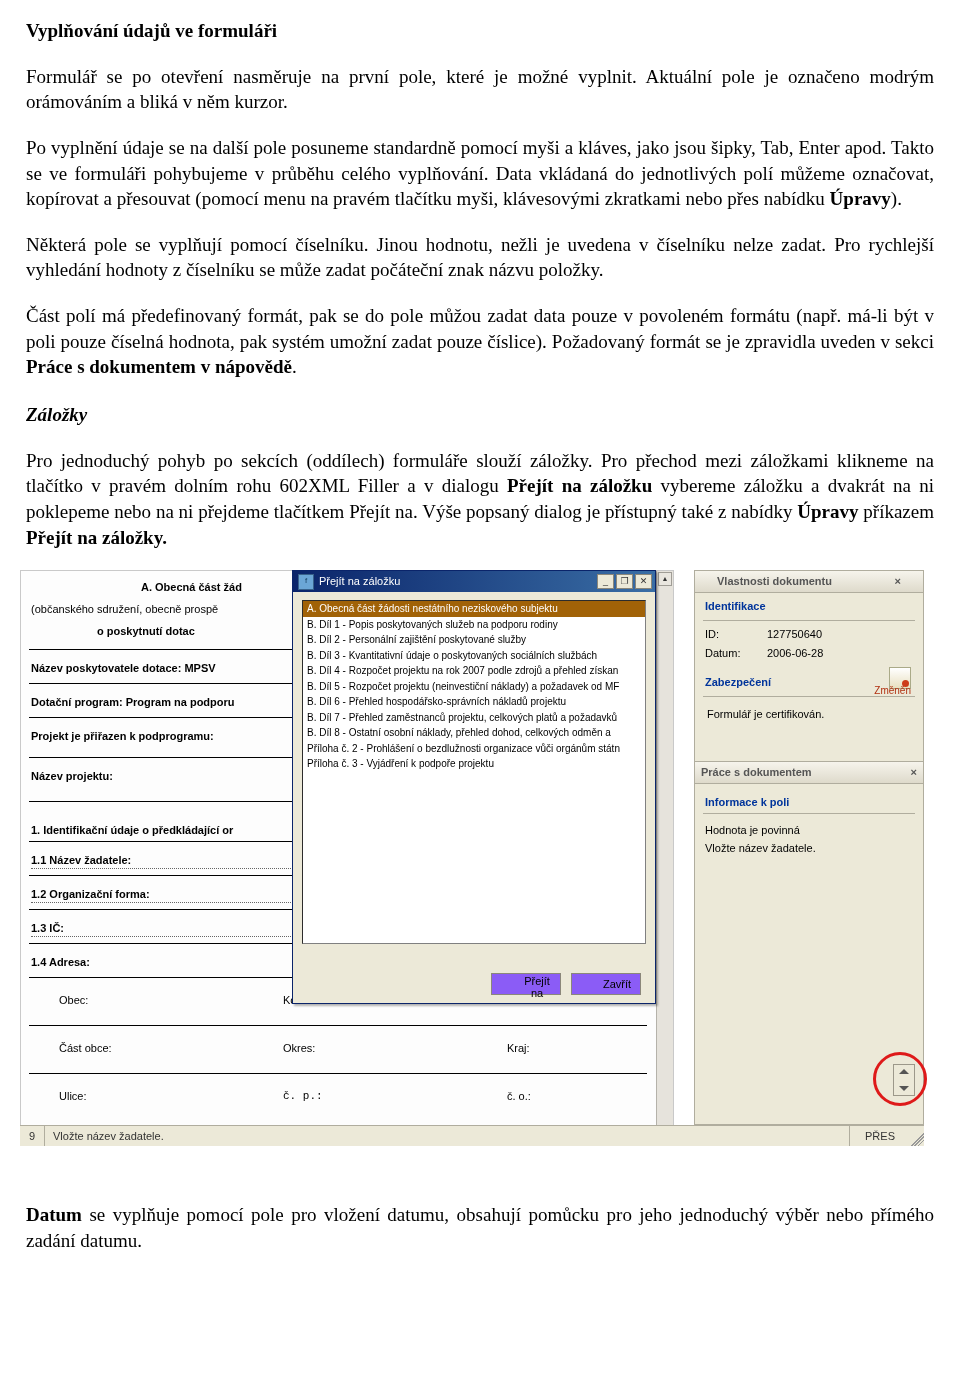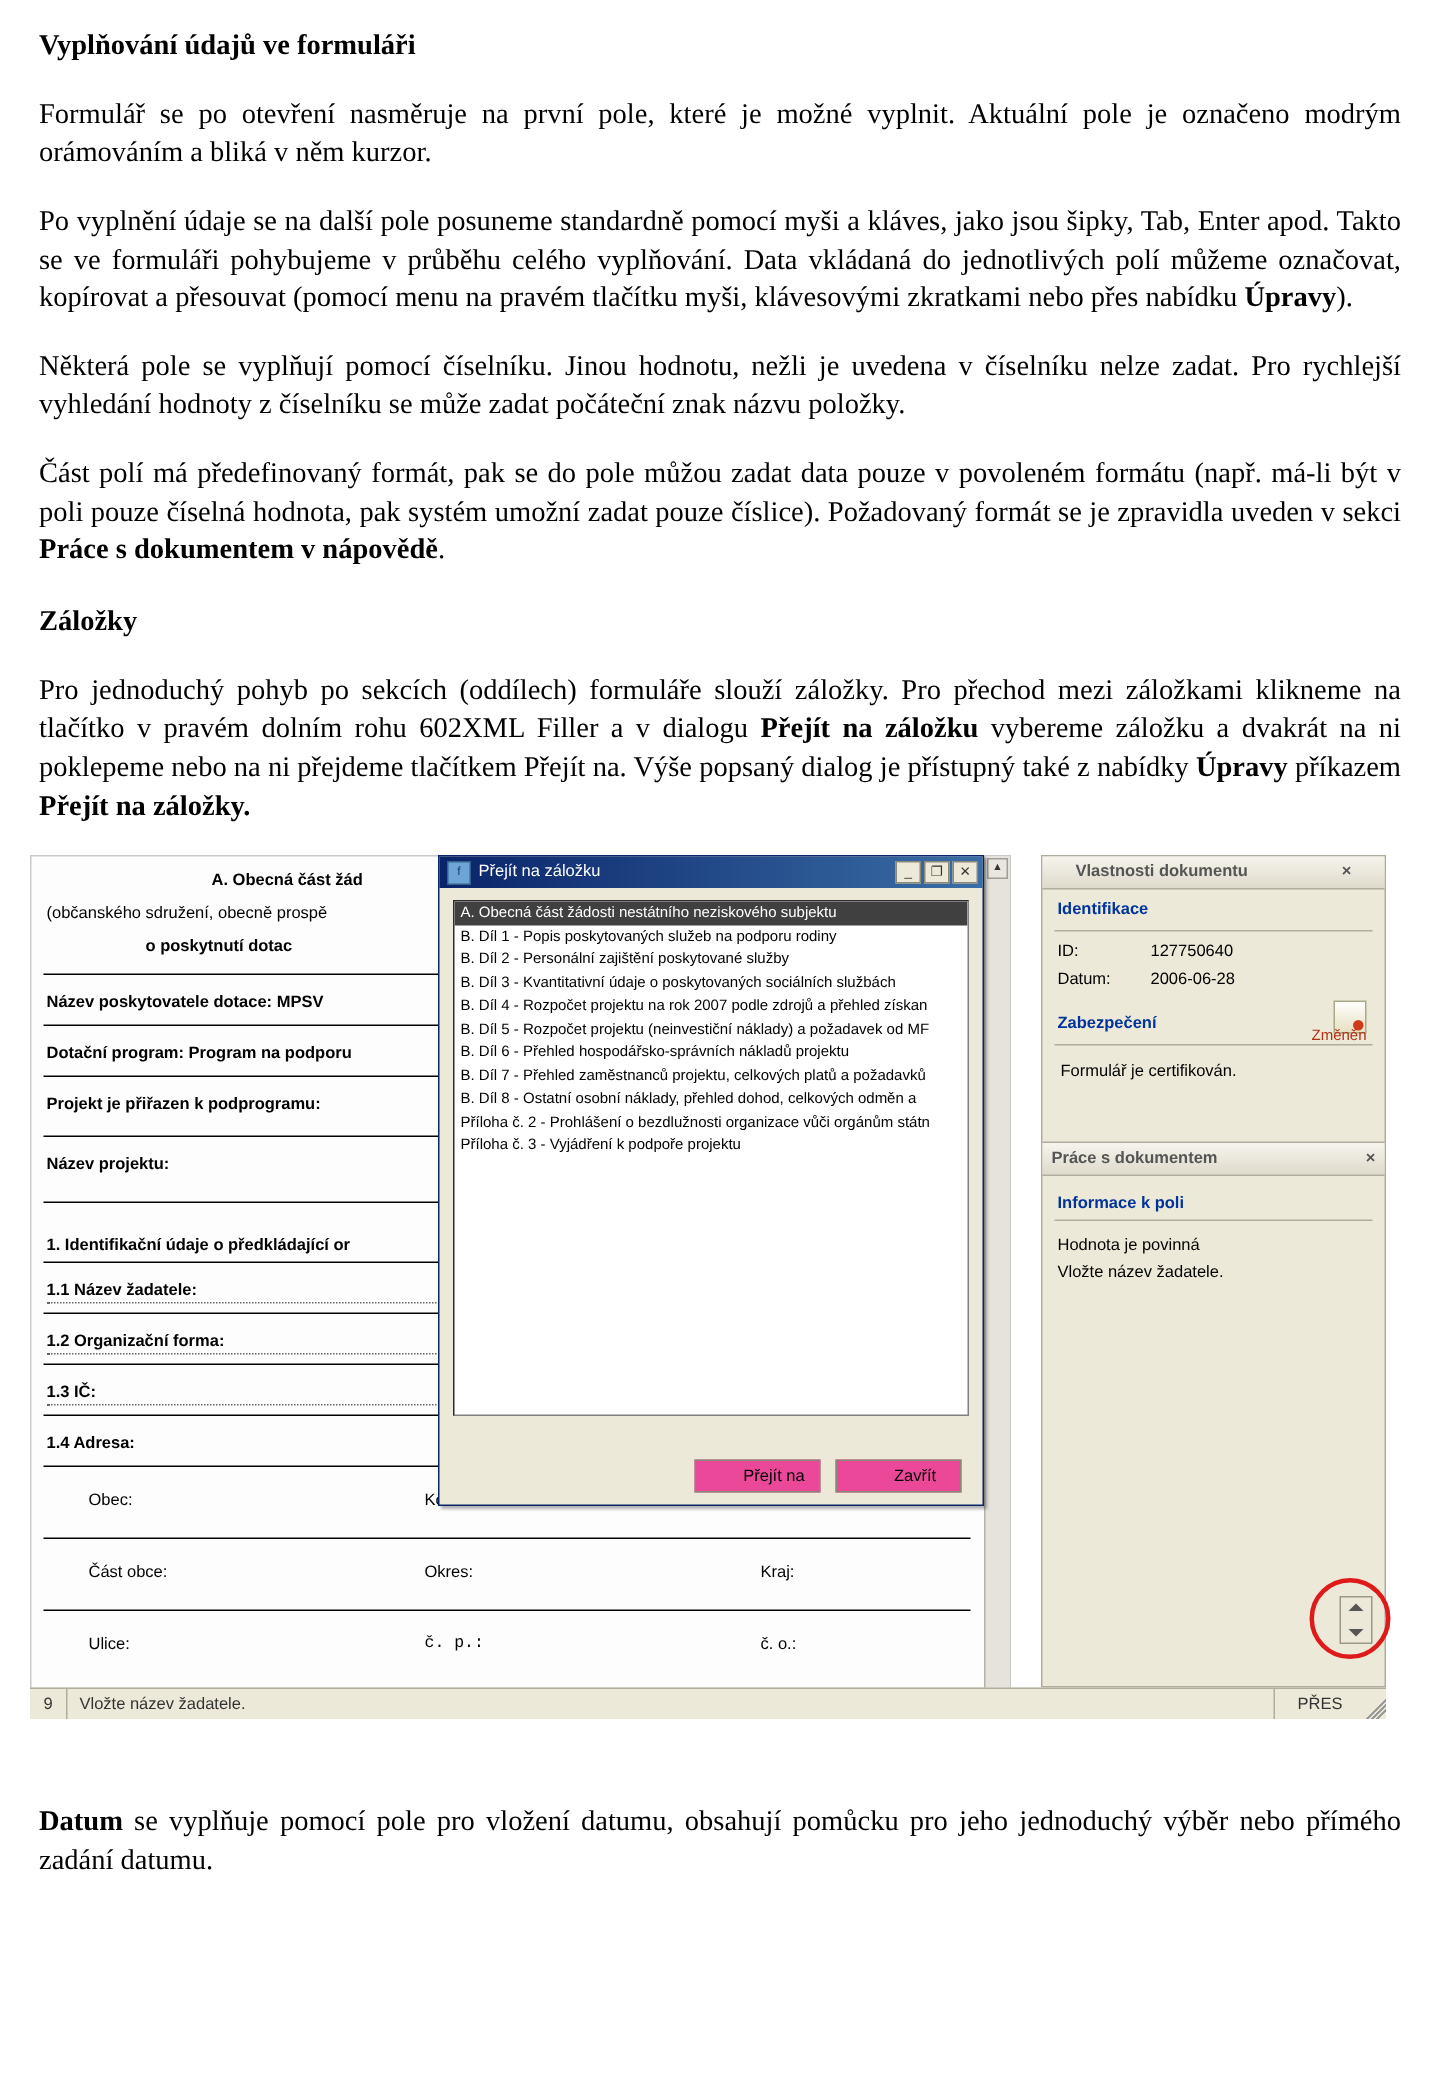--- a/index.html
+++ b/index.html
@@ -20,20 +20,21 @@
   }
   p.body-para {
     text-align: justify;
     margin: 0 0 20px 0;
   }
   p.body-para .b { font-weight: bold; }
   h3.sub {
     font-size: 19px;
     font-weight: bold;
     margin: 22px 0 20px 0;
+    font-style: italic;
   }
 
   
   .screenshot {
     position: relative;
     width: 904px;
     height: 576px;
     margin-left: -6px;
     font-family: Tahoma, Arial, sans-serif;
     font-size: 11px;
@@ -163,31 +164,31 @@
     border: 1px inset #808080;
     overflow: hidden;
   }
   .dialog .listbox .li {
     padding: 1px 4px;
     font-size: 10px;
     white-space: nowrap;
     cursor: default;
   }
   .dialog .listbox .li.sel {
-    background: #404040;
+    background: #a16207;
     color: #fff;
   }
   .dialog .btnrow {
     position: absolute;
     bottom: 8px; right: 14px;
     display: flex; gap: 10px;
   }
   .dialog .btn {
-    width: 84px; height: 22px;
-    background: #ec4899;
+    width: 70px; height: 22px;
+    background: #8b5cf6;
     border: 1px solid #8b877a;
     font-size: 11px;
     padding-left: 28px;
   }
 
   
   .rpanel {
     position: absolute;
     top: 0; right: 0;
     width: 228px; height: 553px;

